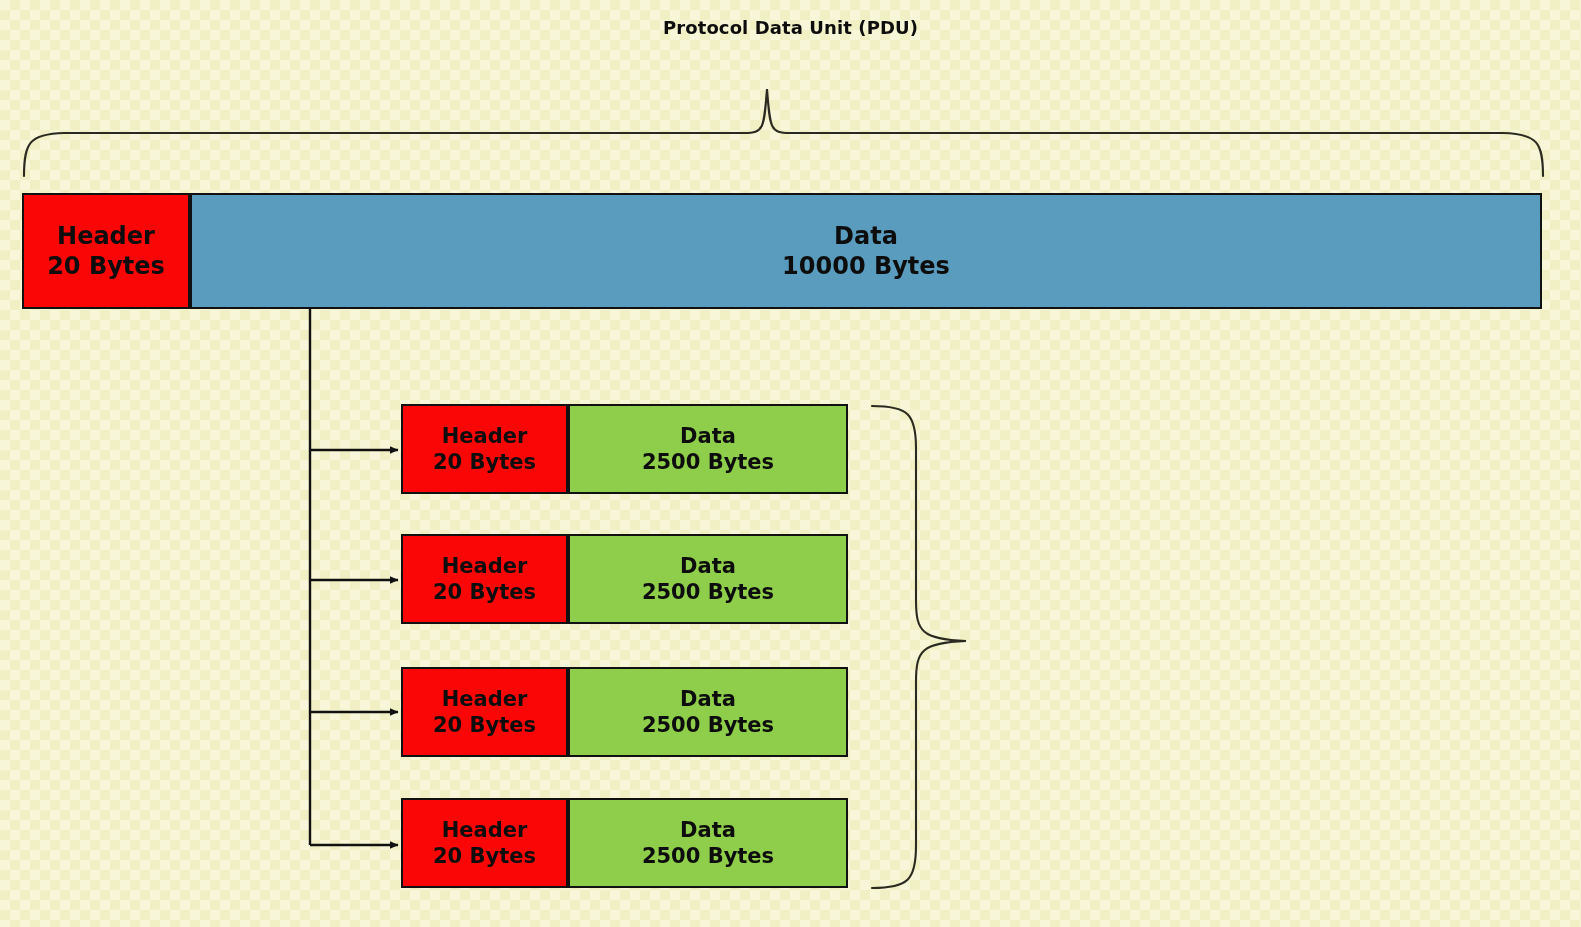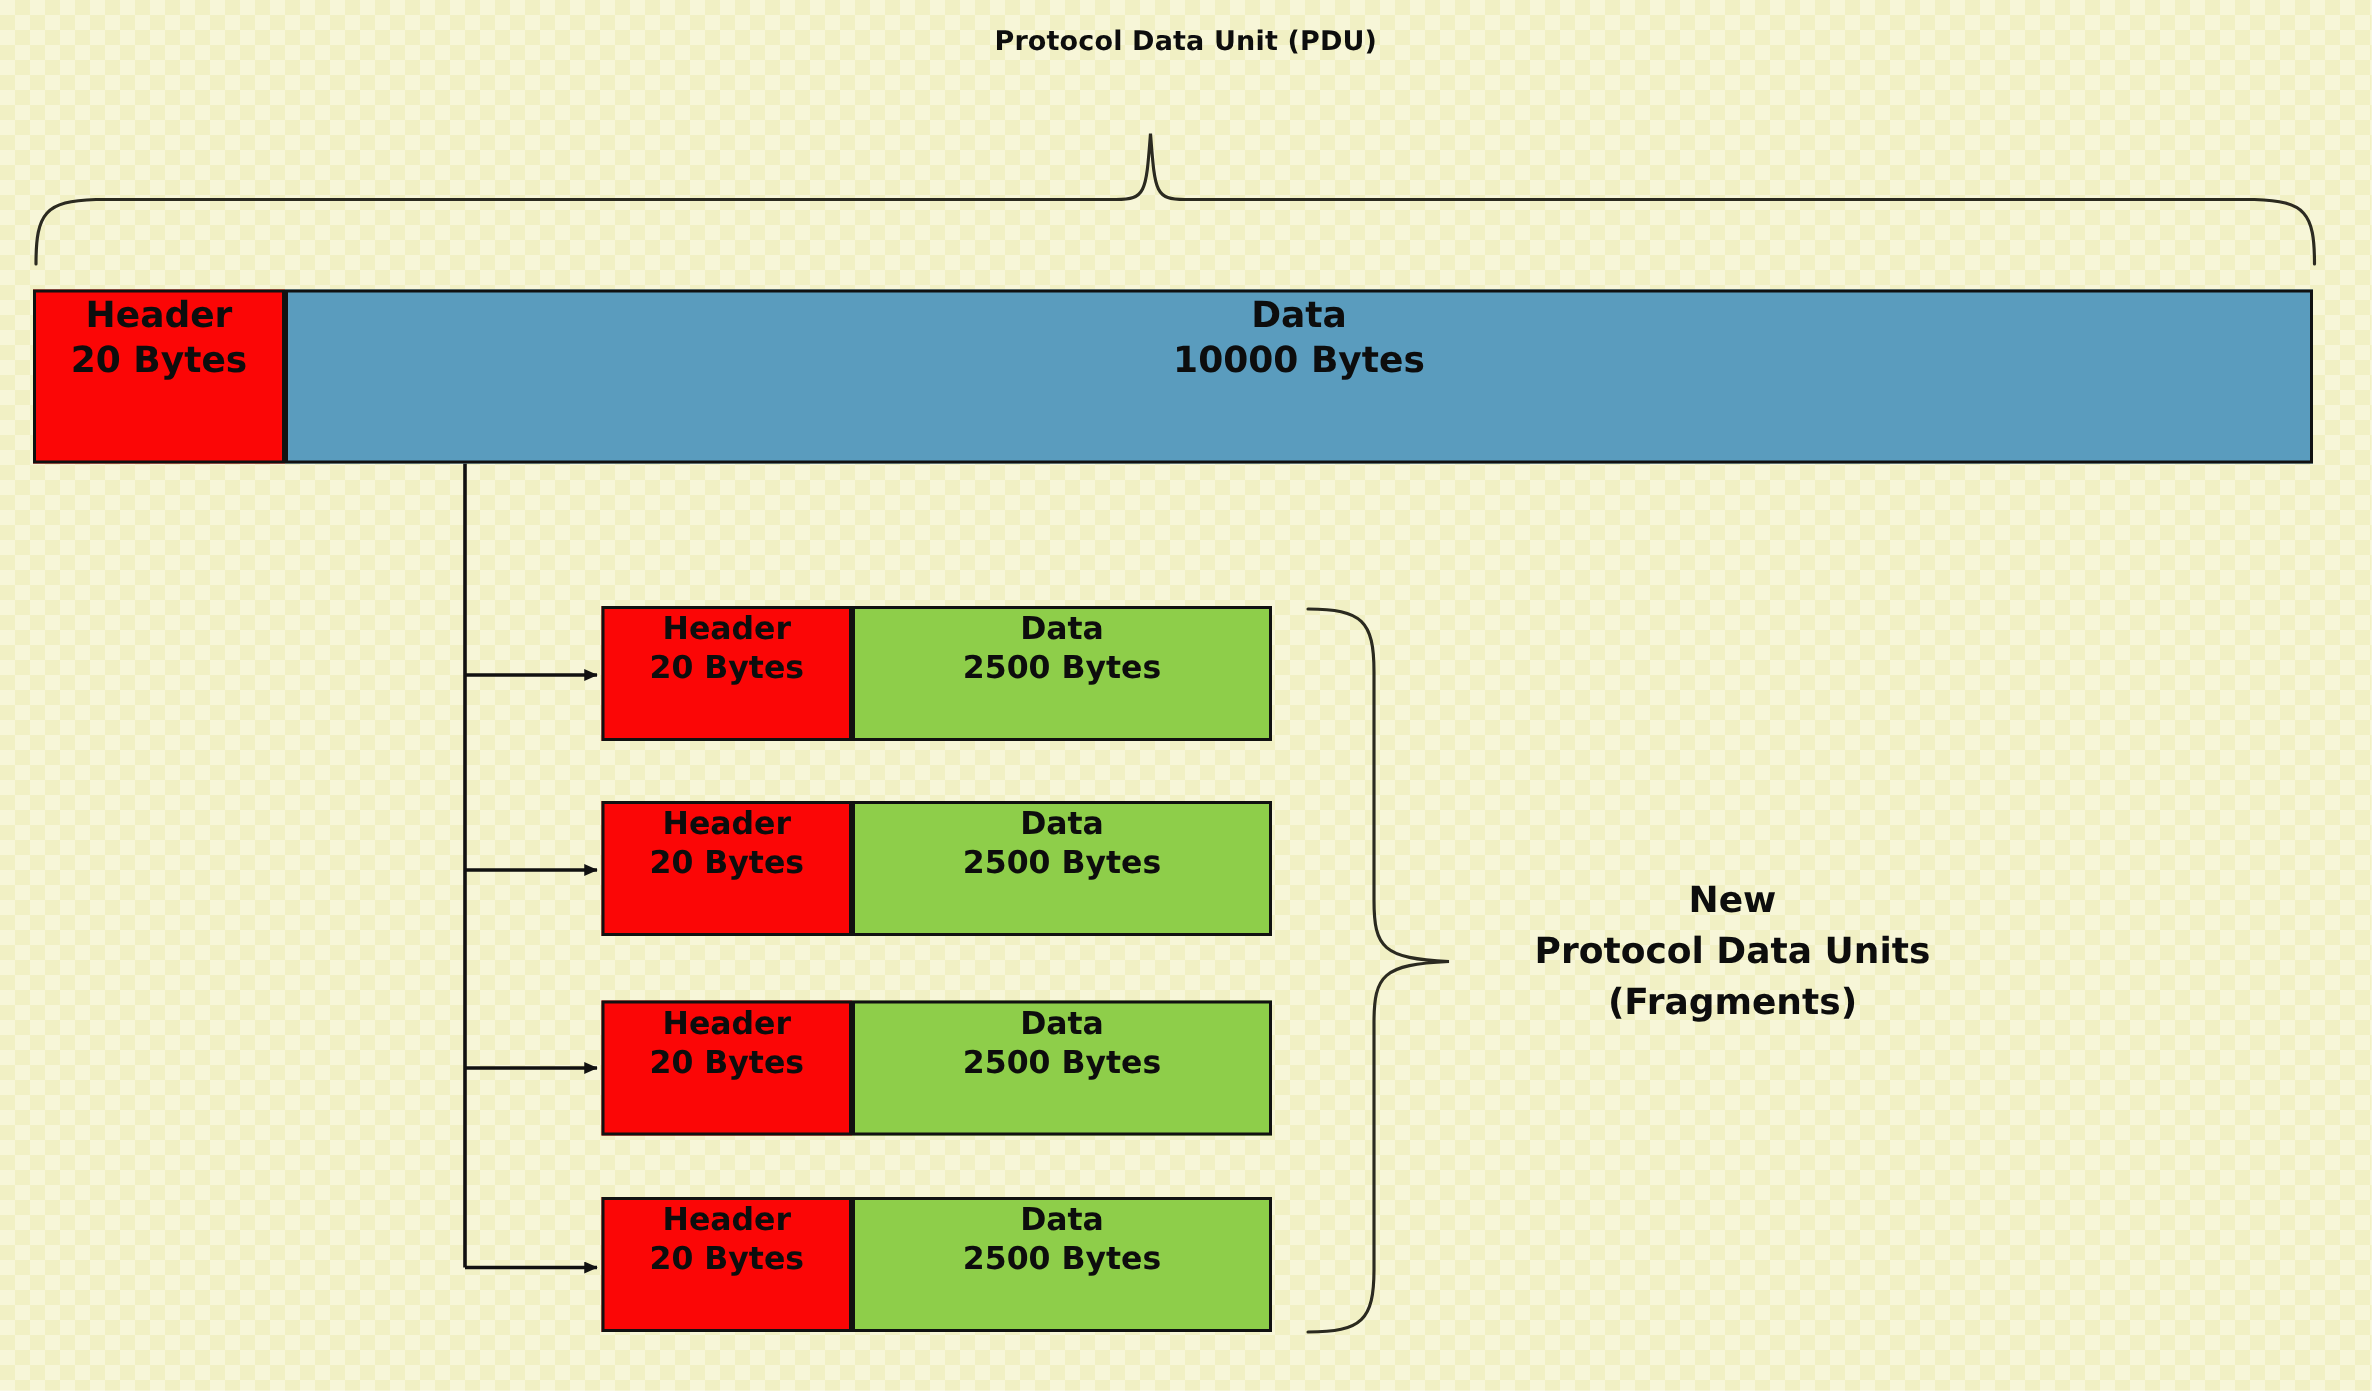--- a/index.html
+++ b/index.html
@@ -54,21 +54,21 @@
     height: 116px;
     display: flex;
     box-sizing: border-box;
   }
   .seg {
     box-sizing: border-box;
     border: 2px solid #111111;
     display: flex;
     flex-direction: column;
     align-items: center;
-    justify-content: flex-start;
+    justify-content: center;
     color: #0d0d0d;
     line-height: 1.25;
   }
   .seg-line1 { font-weight: bold; }
   .seg-line2 { font-weight: bold; }
 
   .pdu-header {
     width: 168px;
     background: #fb0606;
     font-size: 24px;
@@ -207,19 +207,14 @@
     <div class="seg frag-header">
       <span class="seg-line1">Header</span>
       <span class="seg-line2">20 Bytes</span>
     </div>
     <div class="seg frag-data">
       <span class="seg-line1">Data</span>
       <span class="seg-line2">2500 Bytes</span>
     </div>
   </div>
 
-  <div class="fragments-caption">
-    <div>New</div>
-    <div>Protocol Data Units</div>
-    <div>(Fragments)</div>
-  </div>
 
 </div>
 
 </body></html>

